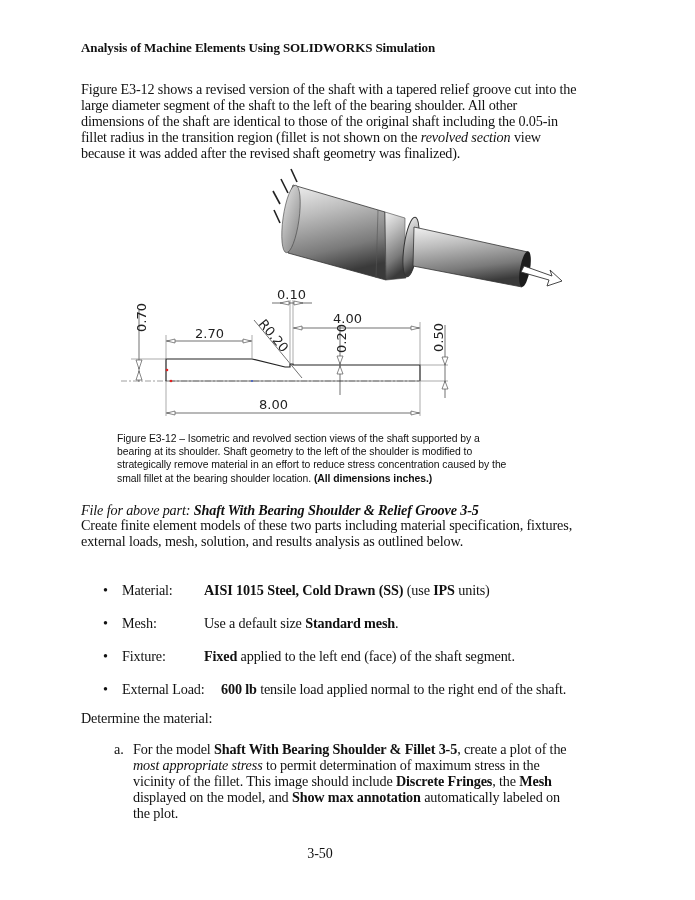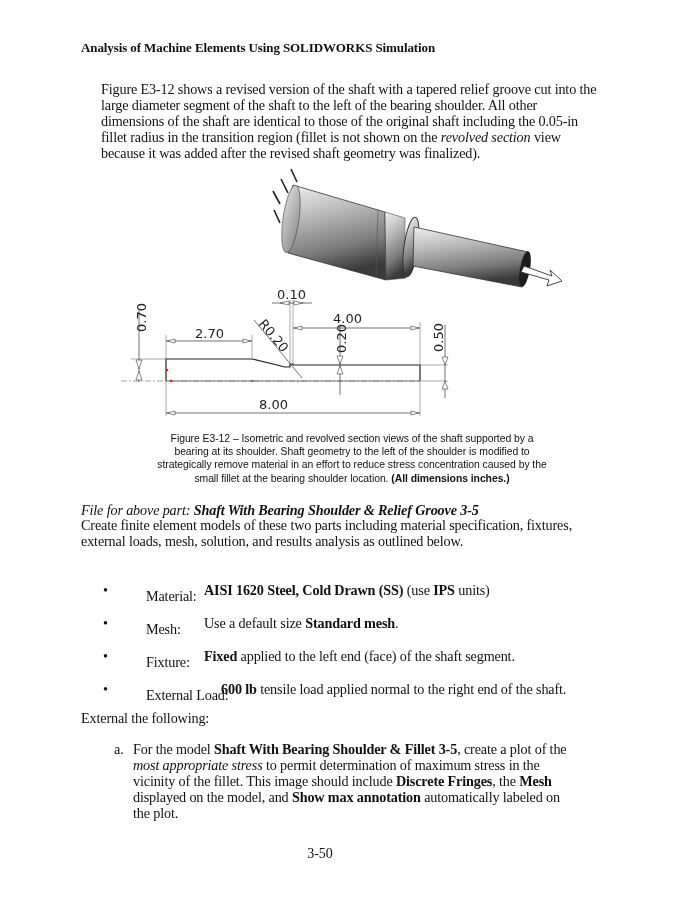--- a/index.html
+++ b/index.html
@@ -1,33 +1,33 @@
 <!DOCTYPE html>
 <html><head>
   <meta charset="utf-8">
   <style>
     html, body { margin: 0; padding: 0; background: #ffffff; }
     body { width: 695px; height: 900px; position: relative; overflow: hidden;
            font-family: "Liberation Serif", serif; color: #111; }
     .header { position: absolute; left: 81px; top: 40px; font-size: 13px; font-weight: bold; letter-spacing: -0.1px; }
     .para { position: absolute; left: 81px; width: 520px; font-size: 14.2px; line-height: 16px; letter-spacing: -0.15px; }
     .intro { top: 81px; }
-    .intro .line { display: block; white-space: nowrap; margin-left: 20px; }
+    .intro .line { display: block; white-space: nowrap; }
     i { font-style: italic; }
     b { font-weight: bold; }
     .figure { position: absolute; left: 0; top: 160px; width: 695px; height: 265px; }
     .caption { position: absolute; left: 117px; top: 432px; width: 470px; font-family: "Liberation Sans", sans-serif; font-size: 10.4px; line-height: 13.2px; letter-spacing: -0.05px; }
-    .caption .line { display: block; white-space: nowrap; text-align: center; }
+    .caption .line { display: block; white-space: nowrap; }
     .fileline { top: 502px; white-space: nowrap; font-style: italic; }
     .create { top: 517px; }
     .create .line { display: block; white-space: nowrap; }
     .bullets { position: absolute; left: 103px; top: 582px; width: 560px; font-size: 14.2px; letter-spacing: -0.15px; }
     .bullet { position: relative; height: 33px; line-height: 16px; white-space: nowrap; }
     .bullet .dot { position: absolute; left: 0; top: 0; }
-    .bullet .lbl { position: absolute; left: 19px; top: 6px; margin-left: 24px; }
+    .bullet .lbl { position: absolute; left: 19px; top: 0; }
     .bullet .val { position: absolute; left: 101px; top: 0; }
     .bullet .val.ext { left: 118px; }
     .determine { top: 710px; white-space: nowrap; }
     .qa { position: absolute; left: 114px; top: 741px; width: 470px; font-size: 14.2px; line-height: 16px; letter-spacing: -0.15px; }
     .qa .marker { position: absolute; left: 0; top: 0; }
     .qa .body { position: absolute; left: 19px; top: 0; }
     .qa .line { display: block; white-space: nowrap; }
     .pagenum { position: absolute; left: 0; width: 640px; top: 846px; text-align: center; font-size: 14px; }
     .dimtxt { font-family: "DejaVu Sans", sans-serif; font-size: 13px; fill: #222; }
   </style>
@@ -149,40 +149,40 @@
 
 <div class="para create">
   <span class="line">Create finite element models of these two parts including material specification, fixtures,</span>
   <span class="line">external loads, mesh, solution, and results analysis as outlined below.</span>
 </div>
 
 <div class="bullets">
   <div class="bullet">
     <span class="dot">•</span>
     <span class="lbl">Material:</span>
-    <span class="val"><b>AISI 1620 Steel, Cold Drawn (SS)</b><span> (use </span><b>IPS</b><span> units)</span></span>
+    <span class="val"><b>AISI 1015 Steel, Cold Drawn (SS)</b><span> (use </span><b>IPS</b><span> units)</span></span>
   </div>
   <div class="bullet">
     <span class="dot">•</span>
     <span class="lbl">Mesh:</span>
     <span class="val"><span>Use a default size </span><b>Standard mesh</b><span>.</span></span>
   </div>
   <div class="bullet">
     <span class="dot">•</span>
     <span class="lbl">Fixture:</span>
     <span class="val"><b>Fixed</b><span> applied to the left end (face) of the shaft segment.</span></span>
   </div>
   <div class="bullet">
     <span class="dot">•</span>
     <span class="lbl">External Load:</span>
     <span class="val ext"><b>600 lb</b><span> tensile load applied normal to the right end of the shaft.</span></span>
   </div>
 </div>
 
-<div class="para determine">External the following:</div>
+<div class="para determine">Determine the material:</div>
 
 <div class="qa">
   <span class="marker">a.</span>
   <div class="body">
     <span class="line"><span>For the model </span><b>Shaft With Bearing Shoulder &amp; Fillet 3-5</b><span>, create a plot of the</span></span>
     <span class="line"><i>most appropriate stress</i><span> to permit determination of maximum stress in the</span></span>
     <span class="line"><span>vicinity of the fillet.  This image should include </span><b>Discrete Fringes</b><span>, the </span><b>Mesh</b></span>
     <span class="line"><span>displayed on the model, and </span><b>Show max annotation</b><span> automatically labeled on</span></span>
     <span class="line">the plot.</span>
   </div>

